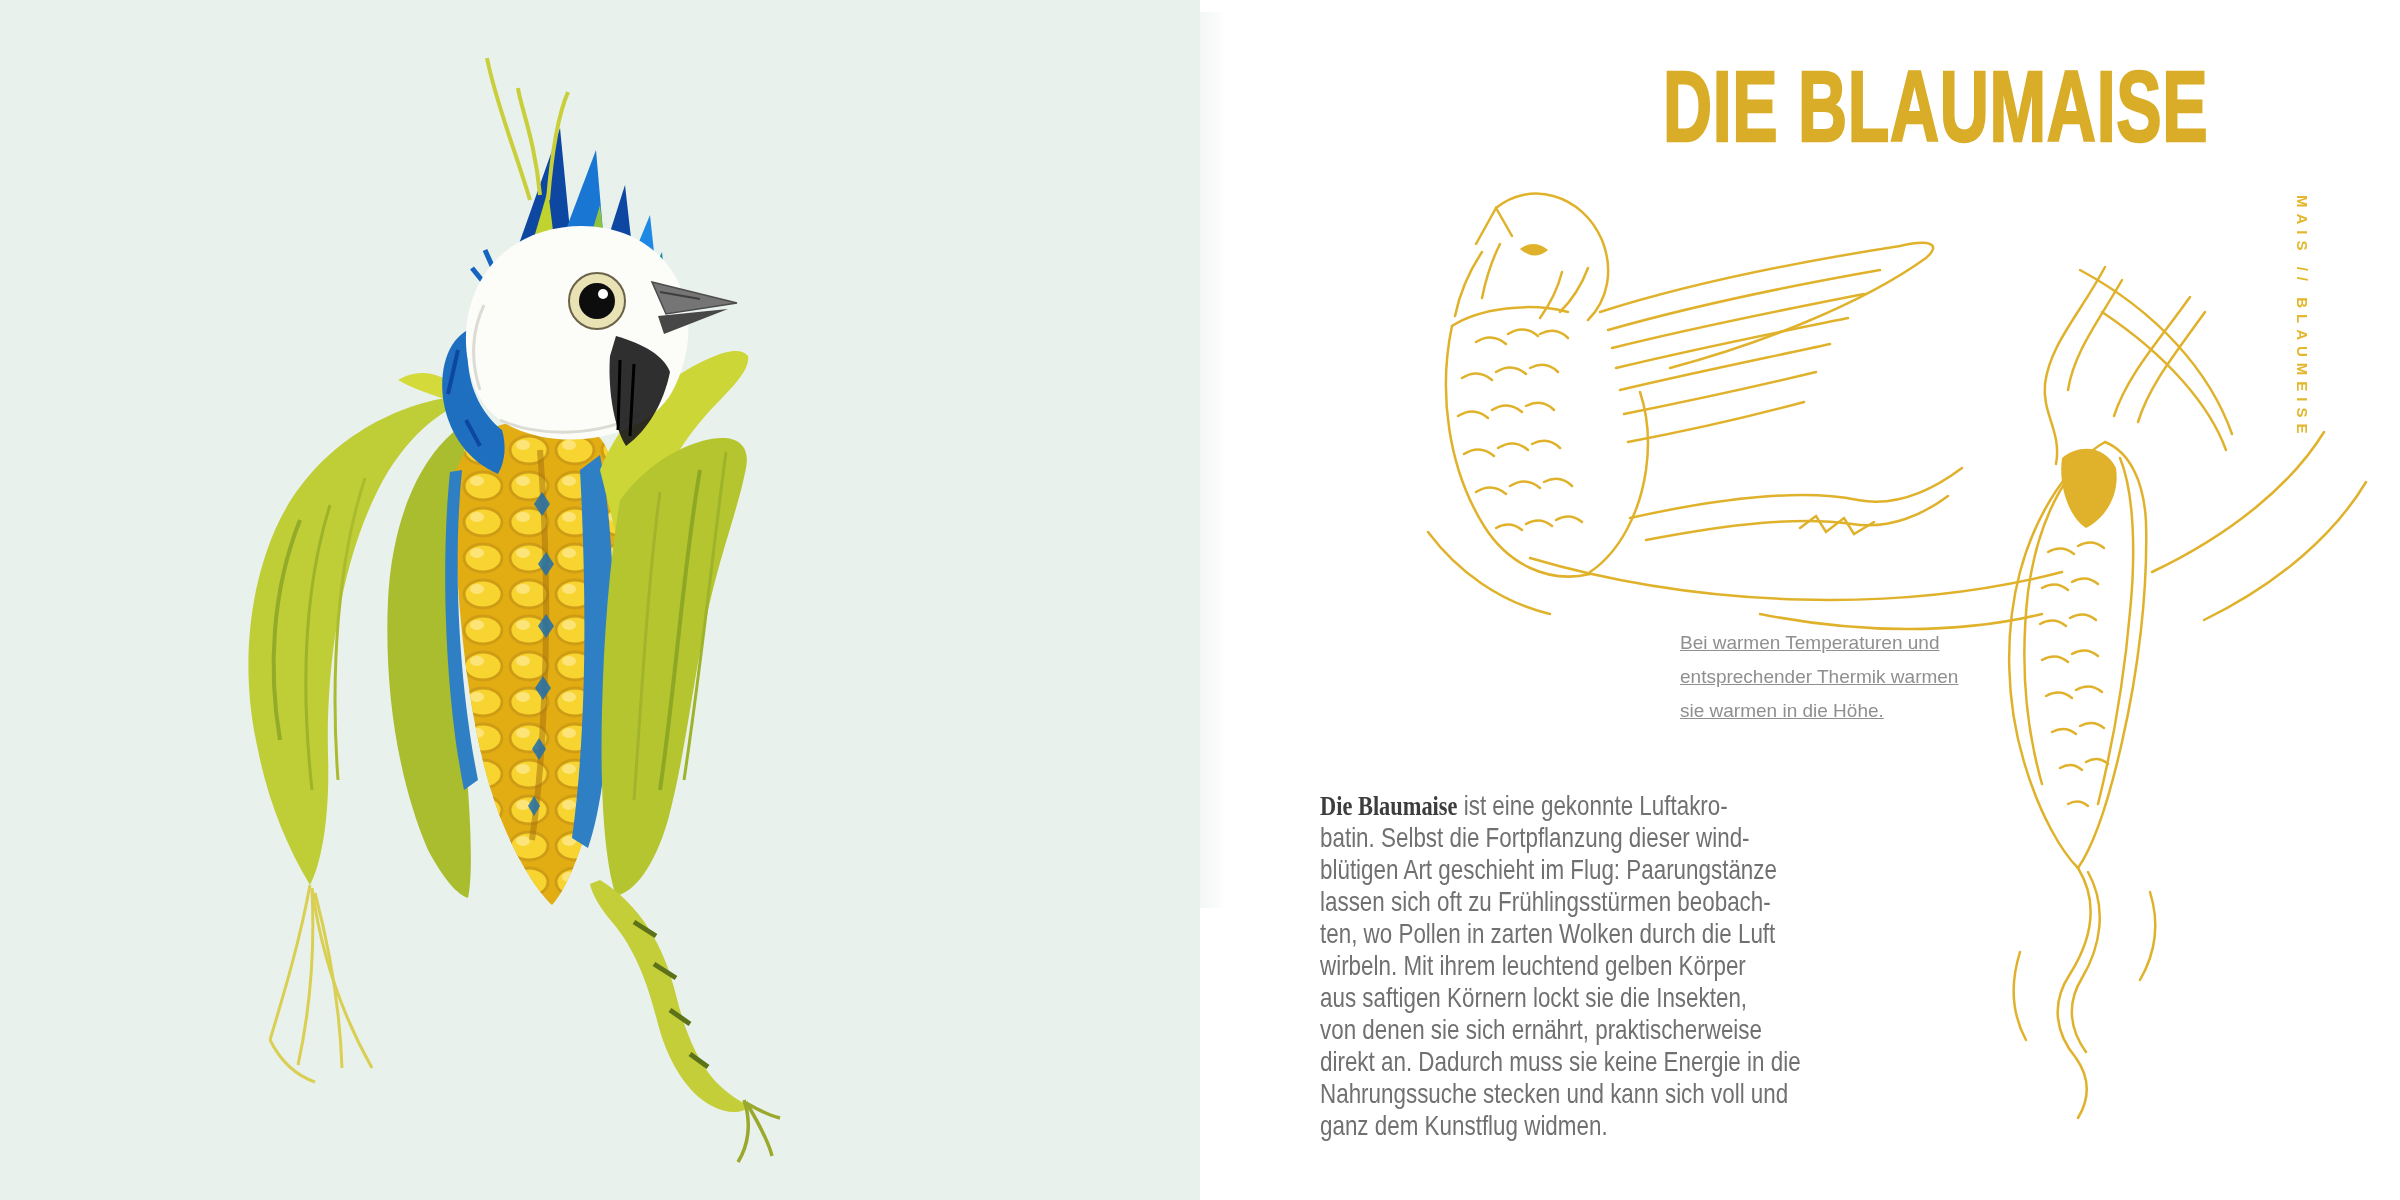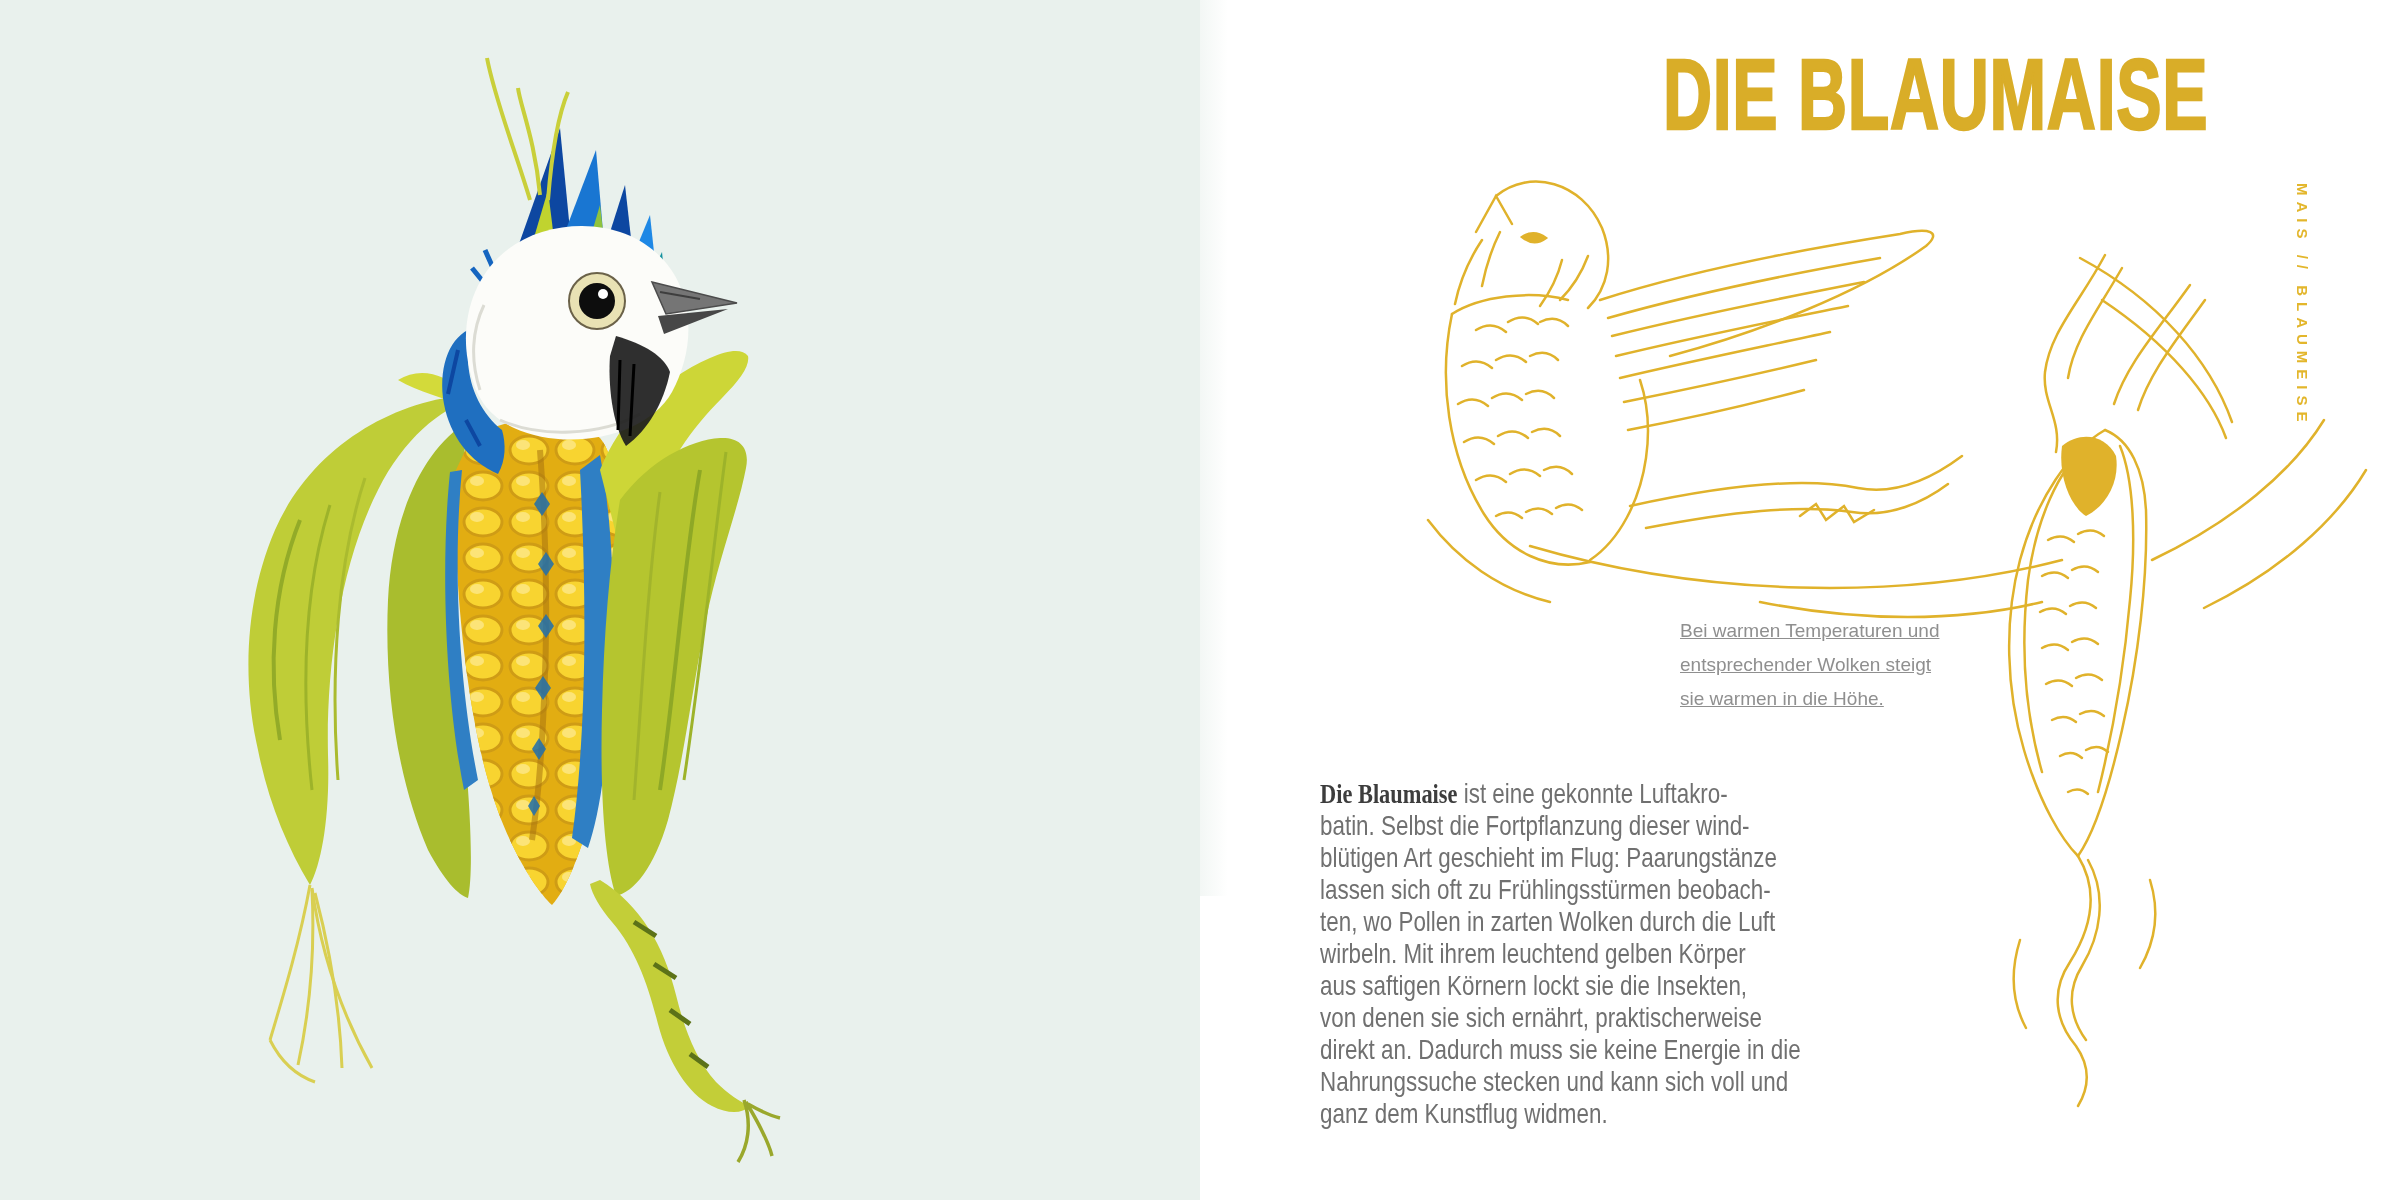--- a/index.html
+++ b/index.html
@@ -6,21 +6,21 @@
   body{
     width:2400px;height:1200px;overflow:hidden;position:relative;
     font-family:"Liberation Sans",sans-serif;background:#fff;
   }
   
   .page-left{
     position:absolute;left:0;top:0;width:1200px;height:1200px;
     background:#e9f1ed;
   }
   .page-right{
-    position:absolute;left:1200px;top:0;width:1200px;height:896px;
+    position:absolute;left:1200px;top:12px;width:1200px;height:896px;
     background:linear-gradient(90deg,#f3f7f5 0,#ffffff 28px,#ffffff 100%);
   }
   .illustration-svg{position:absolute;left:0;top:0;}
   
   .title{
     position:absolute;left:463px;top:44px;
     font-size:100px;line-height:1;font-weight:700;
     color:#d9ad28;-webkit-text-stroke:2.5px #d9ad28;
     letter-spacing:1px;white-space:nowrap;
     transform:scaleX(0.68);transform-origin:left center;
@@ -240,21 +240,21 @@
 
       <path d="M878,856 C900,892 890,930 870,962 C850,992 856,1022 876,1046 C890,1066 890,1086 878,1106"></path>
       <path d="M888,860 C908,896 900,936 882,966 C866,992 870,1018 886,1040"></path>
       <path d="M820,940 C810,972 812,1002 826,1028"></path>
       <path d="M950,880 C960,912 955,942 940,968"></path>
     </g>
   </svg>
 
   <div class="caption">
     <div>Bei warmen Temperaturen und</div>
-    <div>entsprechender Wolken steigt</div>
+    <div>entsprechender Thermik warmen</div>
     <div>sie warmen in die Höhe.</div>
   </div>
 
   <div class="body-text">
     <div class="bline"><span class="lead">Die Blaumaise</span><span> ist eine gekonnte Luftakro-</span></div>
     <div class="bline">batin. Selbst die Fortpflanzung dieser wind-</div>
     <div class="bline">blütigen Art geschieht im Flug: Paarungstänze</div>
     <div class="bline">lassen sich oft zu Frühlingsstürmen beobach-</div>
     <div class="bline">ten, wo Pollen in zarten Wolken durch die Luft</div>
     <div class="bline">wirbeln. Mit ihrem leuchtend gelben Körper</div>

